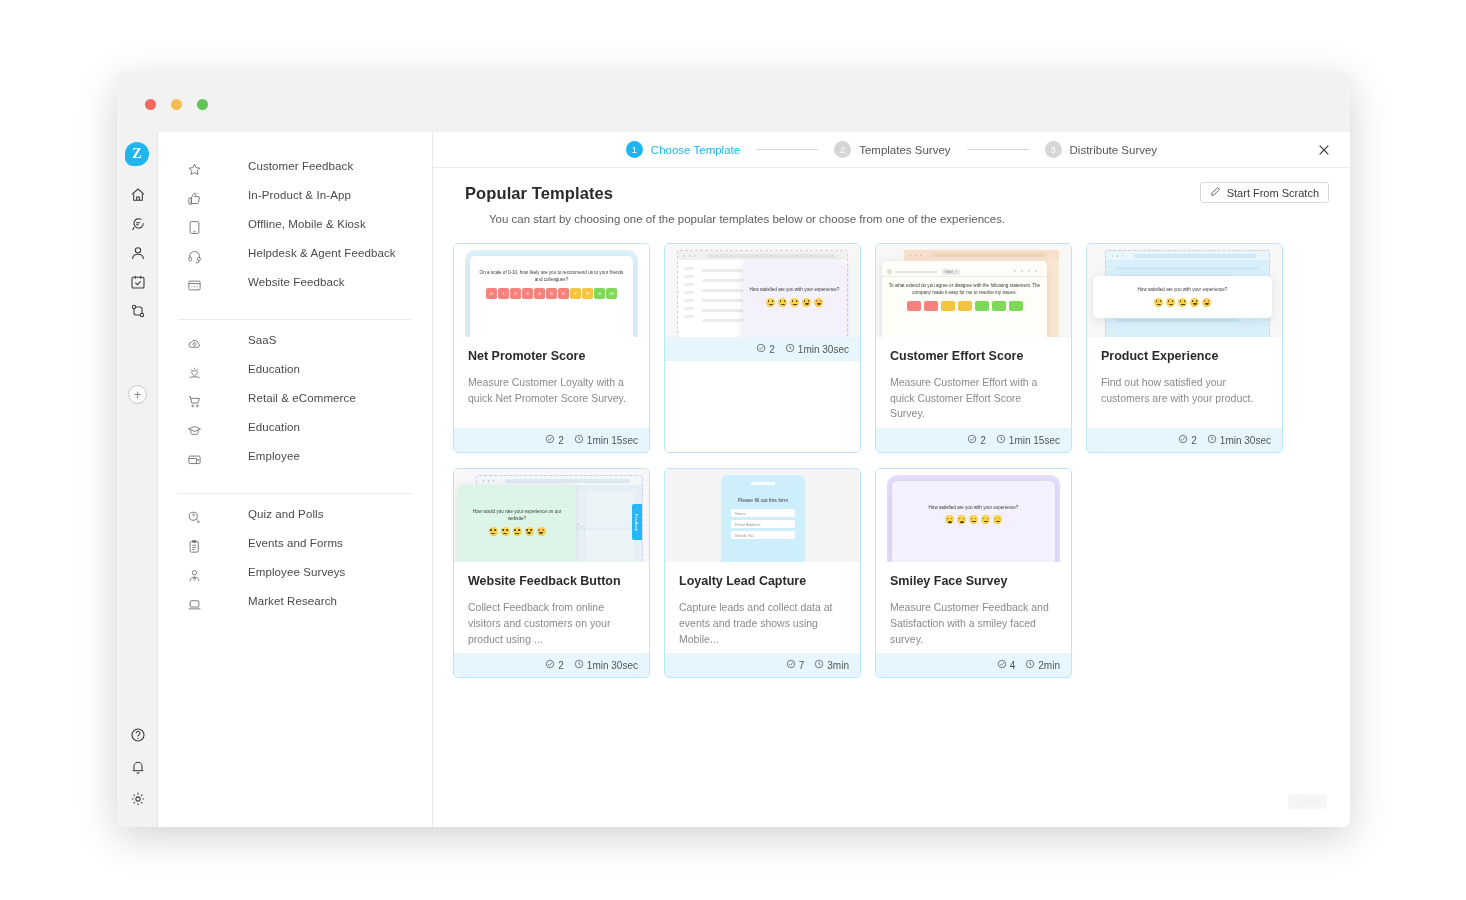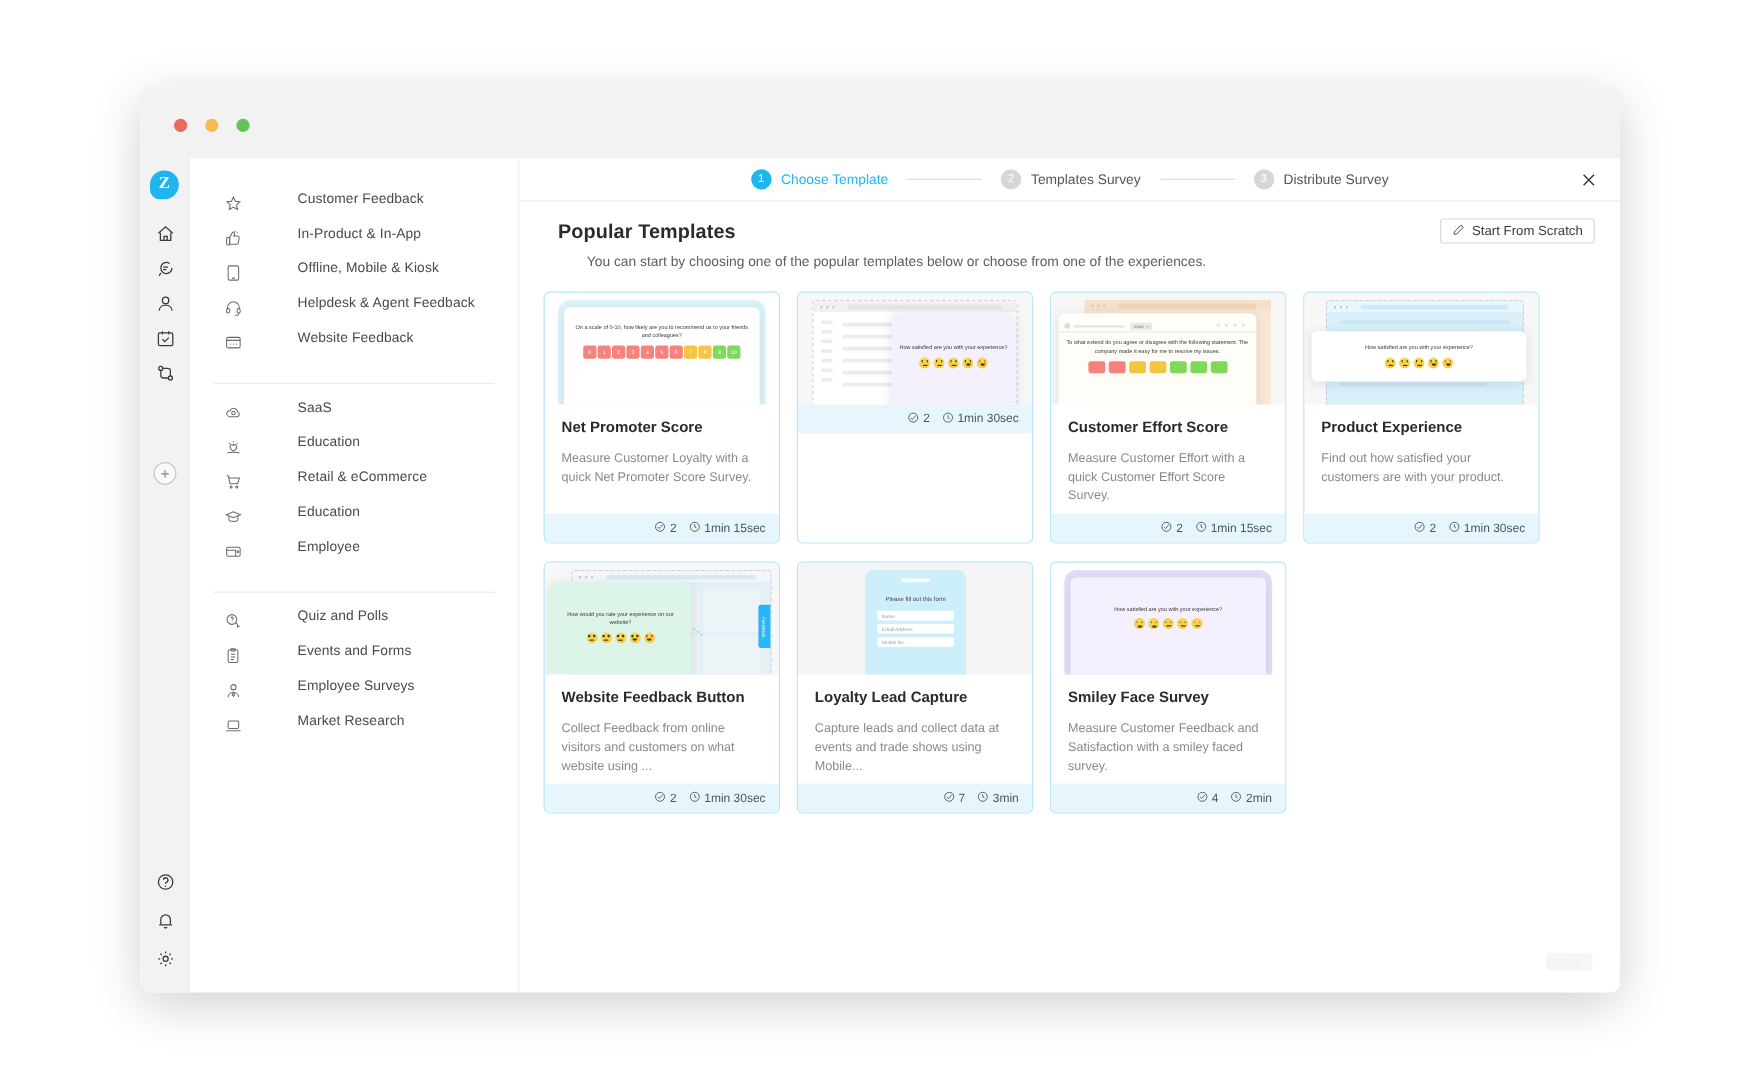--- a/index.html
+++ b/index.html
@@ -744,21 +744,21 @@
                 <div class="emo sad"></div>
                 <div class="emo neutral"></div>
                 <div class="emo"></div>
                 <div class="emo love"></div>
               </div>
             </div>
           </div>
         </div>
         <div class="card-body">
           <div class="card-title">Website Feedback Button</div>
-          <div class="card-desc">Collect Feedback from online visitors and customers on what website using ...</div>
+          <div class="card-desc">Collect Feedback from online visitors and customers on your product using ...</div>
         </div>
         <div class="card-foot">
           <span class="meta">
             <span><svg viewBox="0 0 24 24" fill="none" stroke="currentColor" stroke-width="1.8">
                   <circle cx="12" cy="12" r="9"></circle>
                   <path d="M7.5 12.5l3 3L17 8"></path>
                 </svg></span>
             <span>2</span>
           </span>
           <span class="meta">

